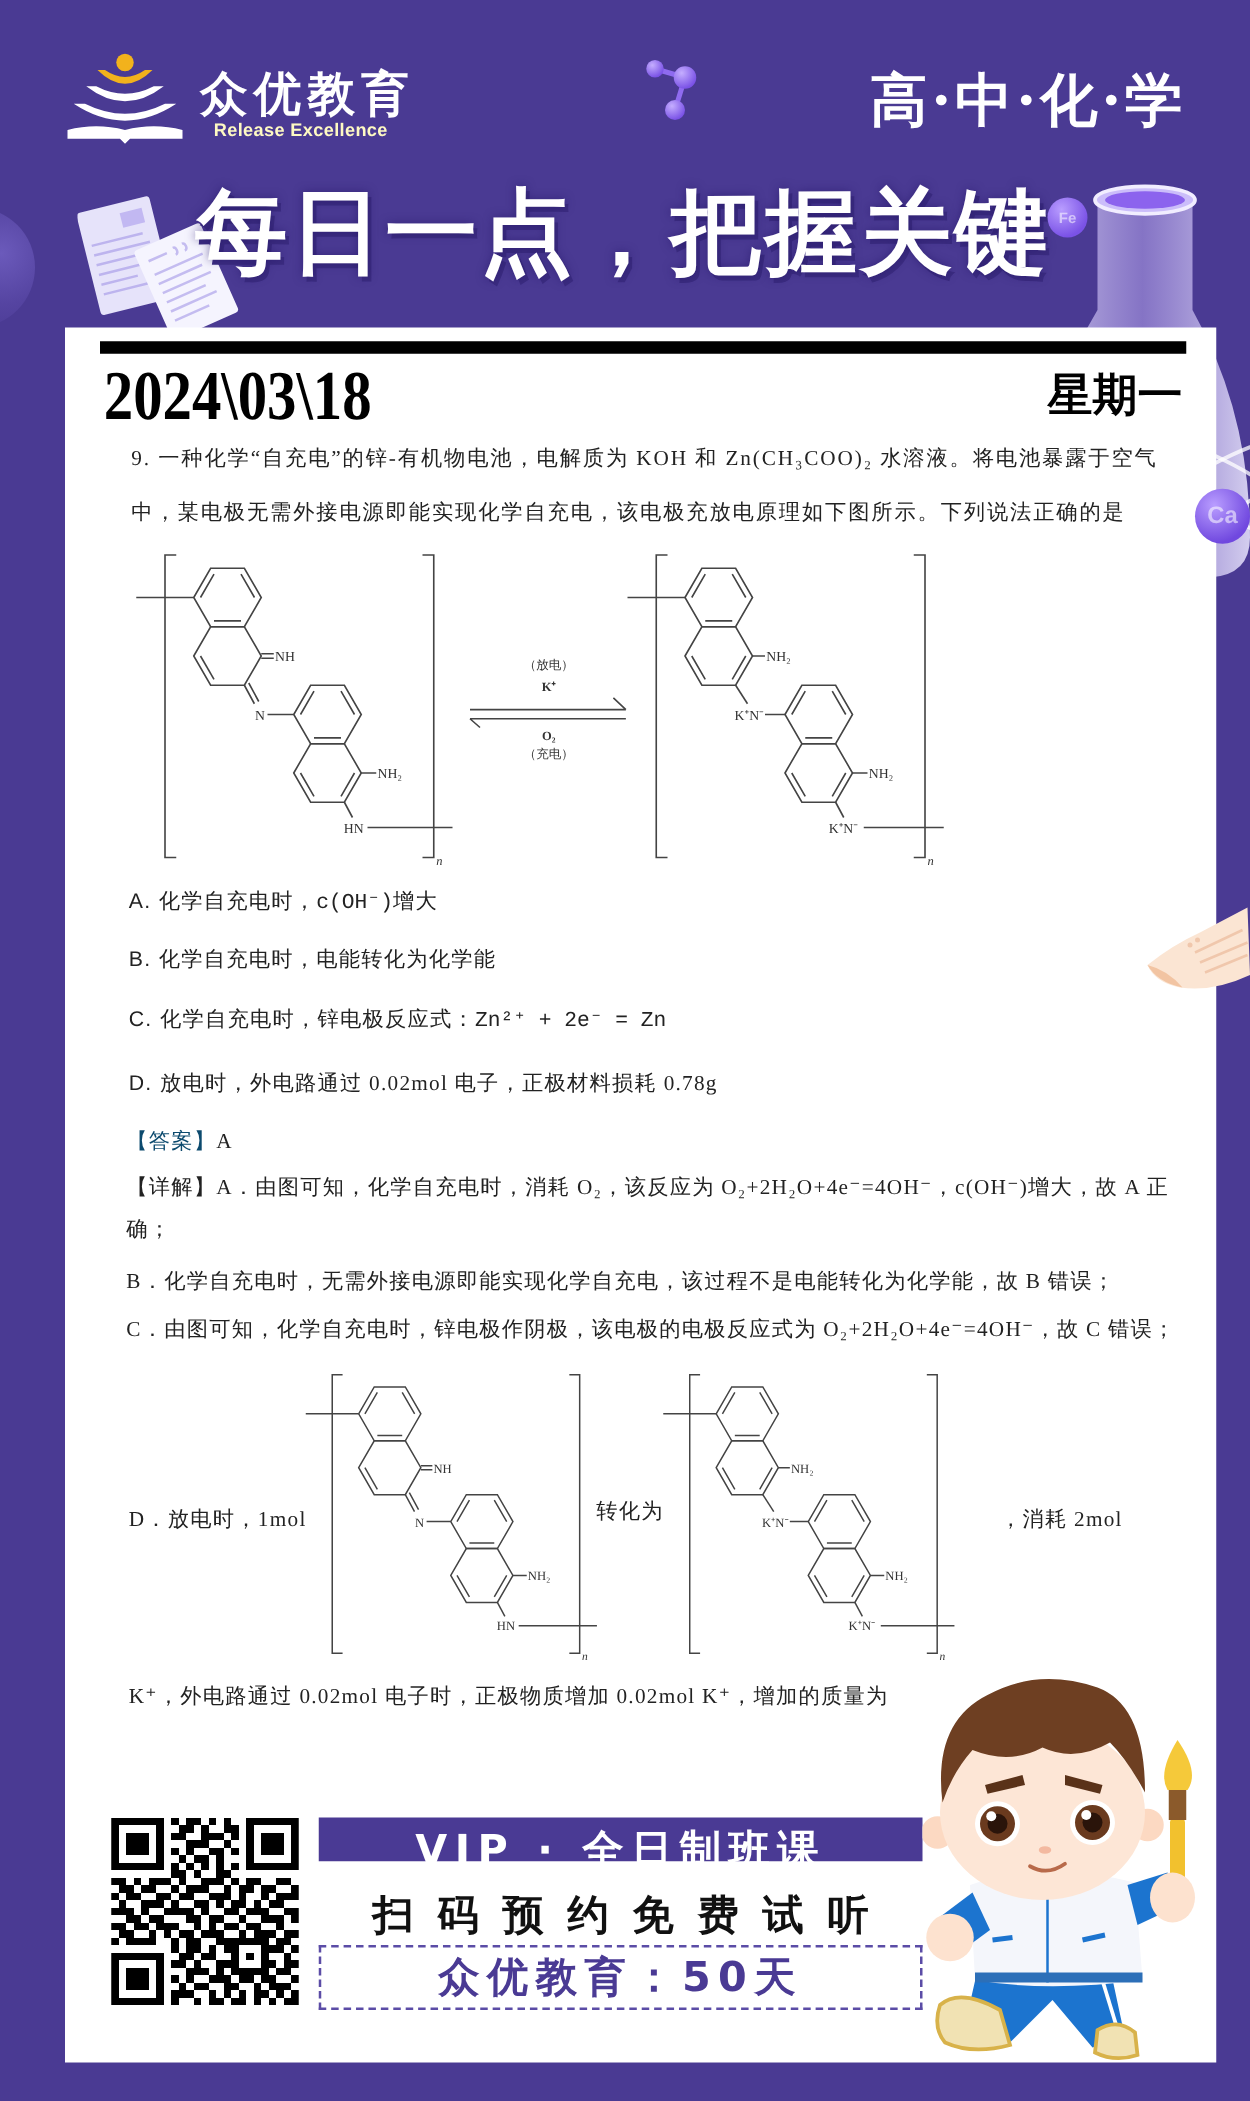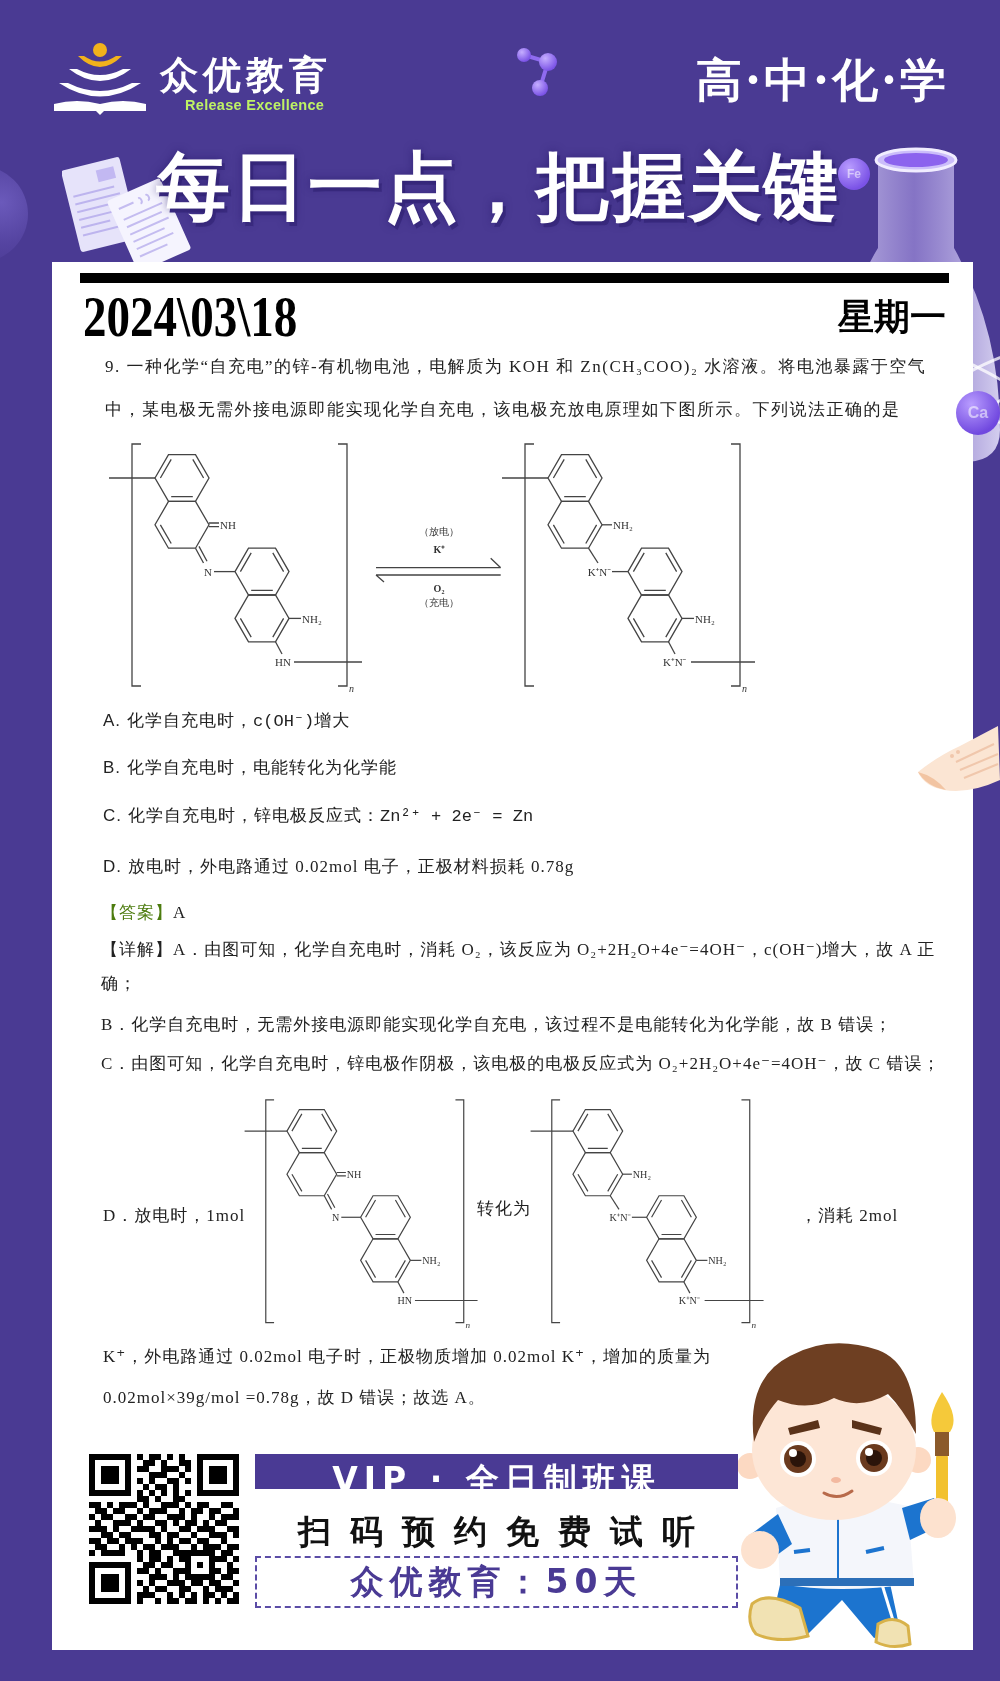--- a/index.html
+++ b/index.html
@@ -2,38 +2,38 @@
 <html><head>
 <meta charset="utf-8">
 <style>
 *{box-sizing:border-box;margin:0;padding:0}
 html,body{width:1000px;height:1681px}
 body{position:relative;overflow:hidden;background:#4a3a93;font-family:"Liberation Serif","DejaVu Sans",sans-serif;color:#1e1e1e}
 .abs{position:absolute}
 .orb-left{left:-68px;top:166px;width:96px;height:96px;border-radius:50%;background:radial-gradient(circle at 72% 38%,#6b5abb 0%,#5544a1 45%,#4a3a93 78%)}
 .logo{left:50px;top:38px;width:100px;height:80px}
 .brand-name{left:160px;top:52px;font:bold 38px/46px "DejaVu Sans",sans-serif;color:#fff;letter-spacing:5px;white-space:nowrap}
-.brand-tagline{left:185px;top:96px;font:bold 14.5px/18px "Liberation Sans",sans-serif;color:#bef264;letter-spacing:.3px;white-space:nowrap}
+.brand-tagline{left:171px;top:96px;font:bold 14.5px/18px "Liberation Sans",sans-serif;color:#fef9c3;letter-spacing:.3px;white-space:nowrap}
 .molecule{left:508px;top:42px;width:58px;height:58px}
 .subject{left:696px;top:52px;font:bold 46px/56px "DejaVu Serif",serif;color:#fff;letter-spacing:3px;white-space:nowrap}
 .papers{left:62px;top:132px;width:130px;height:136px}
 .slogan{left:156px;top:140px;font:900 74px/92px "DejaVu Sans",sans-serif;color:#fff;letter-spacing:2px;white-space:nowrap;text-shadow:0 0 8px rgba(35,20,100,.55),3px 4px 0 #3b2c80}
 .flask{left:828px;top:140px;width:172px;height:340px;z-index:1}
 .badge{border-radius:50%;color:rgba(255,255,255,.55);font-family:Liberation Sans, sans-serif;font-weight:bold;text-align:center}
 .fe{left:838px;top:158px;width:32px;height:32px;line-height:32px;font-size:12px;background:radial-gradient(circle at 35% 30%,#b99dff,#7a52e6 72%);z-index:2}
-.ca{left:956px;top:391px;width:44px;height:44px;line-height:44px;font-size:16px;background:radial-gradient(circle at 35% 30%,#b99dff,#7048df 72%);z-index:3}
+.ca{left:956px;top:391px;width:44px;height:44px;line-height:44px;font-size:19px;background:radial-gradient(circle at 35% 30%,#b99dff,#7048df 72%);z-index:3}
 .card{left:52px;top:262px;width:921px;height:1388px;background:#fff;z-index:2}
 .rule{left:28px;top:11px;width:869px;height:10px;background:#000}
 .date{left:31px;top:25px;font:bold 56px/60px "Liberation Serif",serif;color:#000;transform:scaleX(.84);transform-origin:left top;white-space:nowrap}
 .weekday{right:27px;top:34px;font:bold 36px/40px "DejaVu Serif",serif;color:#000;white-space:nowrap}
 .line{position:absolute;white-space:nowrap;font-size:17px;line-height:24px;letter-spacing:1px;color:#222}
 .q{letter-spacing:1.5px}
 .lbl{font-family:"Liberation Sans",sans-serif;margin-right:6px}
 .formula{font-family:Liberation Mono, monospace;letter-spacing:0}
-.ans-label{color:#4d7c0f}
+.ans-label{color:#0c4a6e}
 .bold{font-weight:normal}
 svg text{font-family:"Liberation Serif",serif;fill:#333}
 .struct{position:absolute}
 .qr{left:37px;top:1192px;width:150px;height:150px}
 .vip{left:203px;top:1192px;width:483px;height:35px;background:#4a3a94;color:#fff;font:bold 33px/51px "DejaVu Sans",sans-serif;letter-spacing:6px;text-align:center;white-space:nowrap}
 .cta{left:203px;top:1248px;width:483px;height:44px;color:#111;font:bold 33px/44px "DejaVu Sans",sans-serif;letter-spacing:19px;padding-left:19px;text-align:center;white-space:nowrap}
 .countdown{left:203px;top:1294px;width:483px;height:52px;border:2px dashed #5b4ca6;color:#4a3a94;font:bold 33px/48px "DejaVu Sans",sans-serif;letter-spacing:6px;text-align:center;white-space:nowrap}
 .mascot{left:738px;top:1338px;width:222px;height:312px;z-index:4}
 .note{left:912px;top:716px;width:88px;height:80px;z-index:4}
 </style>
@@ -204,21 +204,20 @@
   <div class="line" style="left:51px;top:942px">D．放电时，1mol</div>
   <svg class="struct" style="left:188px;top:834px;width:244px;height:235px" viewBox="0 0 265 255">
       <use href="#poly-ox"></use>
     </svg>
   <div class="line" style="left:425px;top:935px">转化为</div>
   <svg class="struct" style="left:474px;top:834px;width:244px;height:235px" viewBox="0 0 265 255">
       <use href="#poly-red"></use>
     </svg>
   <div class="line" style="left:748px;top:942px">，消耗 2mol</div>
   <div class="line" style="left:51px;top:1083px">K⁺，外电路通过 0.02mol 电子时，正极物质增加 0.02mol K⁺，增加的质量为</div>
-  <div class="line" style="left:51px;top:1124px">0.02mol×39g/mol =0.78g，故 D 错误；故选 A。</div>
 
   <svg class="abs qr" viewBox="0 0 25 25" shape-rendering="crispEdges">
     <rect width="25" height="25" fill="#fff"></rect>
     <path fill="#000" d="M0 0h7v1h-7zM8 0h1v1h-1zM10 0h2v1h-2zM13 0h1v1h-1zM15 0h1v1h-1zM18 0h7v1h-7zM0 1h1v1h-1zM6 1h1v1h-1zM9 1h2v1h-2zM12 1h1v1h-1zM15 1h2v1h-2zM18 1h1v1h-1zM24 1h1v1h-1zM0 2h1v1h-1zM2 2h3v1h-3zM6 2h1v1h-1zM8 2h2v1h-2zM12 2h3v1h-3zM16 2h1v1h-1zM18 2h1v1h-1zM20 2h3v1h-3zM24 2h1v1h-1zM0 3h1v1h-1zM2 3h3v1h-3zM6 3h1v1h-1zM10 3h3v1h-3zM15 3h1v1h-1zM18 3h1v1h-1zM20 3h3v1h-3zM24 3h1v1h-1zM0 4h1v1h-1zM2 4h3v1h-3zM6 4h1v1h-1zM8 4h1v1h-1zM10 4h1v1h-1zM13 4h2v1h-2zM16 4h1v1h-1zM18 4h1v1h-1zM20 4h3v1h-3zM24 4h1v1h-1zM0 5h1v1h-1zM6 5h1v1h-1zM9 5h1v1h-1zM11 5h2v1h-2zM14 5h1v1h-1zM18 5h1v1h-1zM24 5h1v1h-1zM0 6h7v1h-7zM8 6h1v1h-1zM10 6h1v1h-1zM12 6h1v1h-1zM14 6h1v1h-1zM16 6h1v1h-1zM18 6h7v1h-7zM8 7h2v1h-2zM11 7h1v1h-1zM14 7h2v1h-2zM0 8h2v1h-2zM3 8h1v1h-1zM5 8h3v1h-3zM9 8h1v1h-1zM12 8h3v1h-3zM16 8h1v1h-1zM18 8h2v1h-2zM22 8h2v1h-2zM1 9h2v1h-2zM4 9h2v1h-2zM8 9h1v1h-1zM10 9h3v1h-3zM15 9h1v1h-1zM17 9h2v1h-2zM20 9h2v1h-2zM24 9h1v1h-1zM0 10h1v1h-1zM2 10h2v1h-2zM6 10h2v1h-2zM9 10h2v1h-2zM13 10h3v1h-3zM17 10h1v1h-1zM20 10h1v1h-1zM22 10h3v1h-3zM1 11h1v1h-1zM4 11h3v1h-3zM8 11h1v1h-1zM11 11h2v1h-2zM14 11h1v1h-1zM16 11h2v1h-2zM19 11h1v1h-1zM21 11h2v1h-2zM0 12h3v1h-3zM4 12h1v1h-1zM7 12h4v1h-4zM12 12h1v1h-1zM15 12h2v1h-2zM18 12h3v1h-3zM23 12h2v1h-2zM2 13h2v1h-2zM5 13h2v1h-2zM10 13h2v1h-2zM13 13h2v1h-2zM17 13h1v1h-1zM20 13h3v1h-3zM24 13h1v1h-1zM0 14h2v1h-2zM3 14h2v1h-2zM6 14h3v1h-3zM11 14h1v1h-1zM13 14h1v1h-1zM15 14h2v1h-2zM18 14h2v1h-2zM22 14h1v1h-1zM1 15h2v1h-2zM5 15h1v1h-1zM7 15h1v1h-1zM9 15h2v1h-2zM12 15h3v1h-3zM17 15h1v1h-1zM19 15h3v1h-3zM23 15h2v1h-2zM0 16h1v1h-1zM2 16h4v1h-4zM8 16h1v1h-1zM10 16h2v1h-2zM14 16h7v1h-7zM22 16h2v1h-2zM8 17h1v1h-1zM10 17h2v1h-2zM13 17h1v1h-1zM15 17h2v1h-2zM20 17h3v1h-3zM24 17h1v1h-1zM0 18h7v1h-7zM9 18h2v1h-2zM12 18h2v1h-2zM16 18h1v1h-1zM18 18h1v1h-1zM20 18h1v1h-1zM23 18h1v1h-1zM0 19h1v1h-1zM6 19h1v1h-1zM8 19h2v1h-2zM11 19h1v1h-1zM14 19h3v1h-3zM20 19h2v1h-2zM23 19h2v1h-2zM0 20h1v1h-1zM2 20h3v1h-3zM6 20h1v1h-1zM10 20h3v1h-3zM14 20h1v1h-1zM16 20h5v1h-5zM22 20h2v1h-2zM0 21h1v1h-1zM2 21h3v1h-3zM6 21h1v1h-1zM8 21h1v1h-1zM10 21h1v1h-1zM13 21h3v1h-3zM17 21h2v1h-2zM20 21h2v1h-2zM24 21h1v1h-1zM0 22h1v1h-1zM2 22h3v1h-3zM6 22h1v1h-1zM9 22h1v1h-1zM11 22h2v1h-2zM15 22h2v1h-2zM19 22h1v1h-1zM21 22h3v1h-3zM0 23h1v1h-1zM6 23h1v1h-1zM8 23h3v1h-3zM13 23h1v1h-1zM15 23h1v1h-1zM17 23h1v1h-1zM19 23h2v1h-2zM22 23h1v1h-1zM24 23h1v1h-1zM0 24h7v1h-7zM8 24h1v1h-1zM11 24h1v1h-1zM13 24h2v1h-2zM16 24h2v1h-2zM19 24h1v1h-1zM21 24h1v1h-1zM23 24h2v1h-2z"></path>
   </svg>
   <div class="abs vip">VIP · 全日制班课</div>
   <div class="abs cta">扫码预约免费试听</div>
   <div class="abs countdown">
     <span>众优教育：</span><span>50</span><span>天</span>
   </div>

